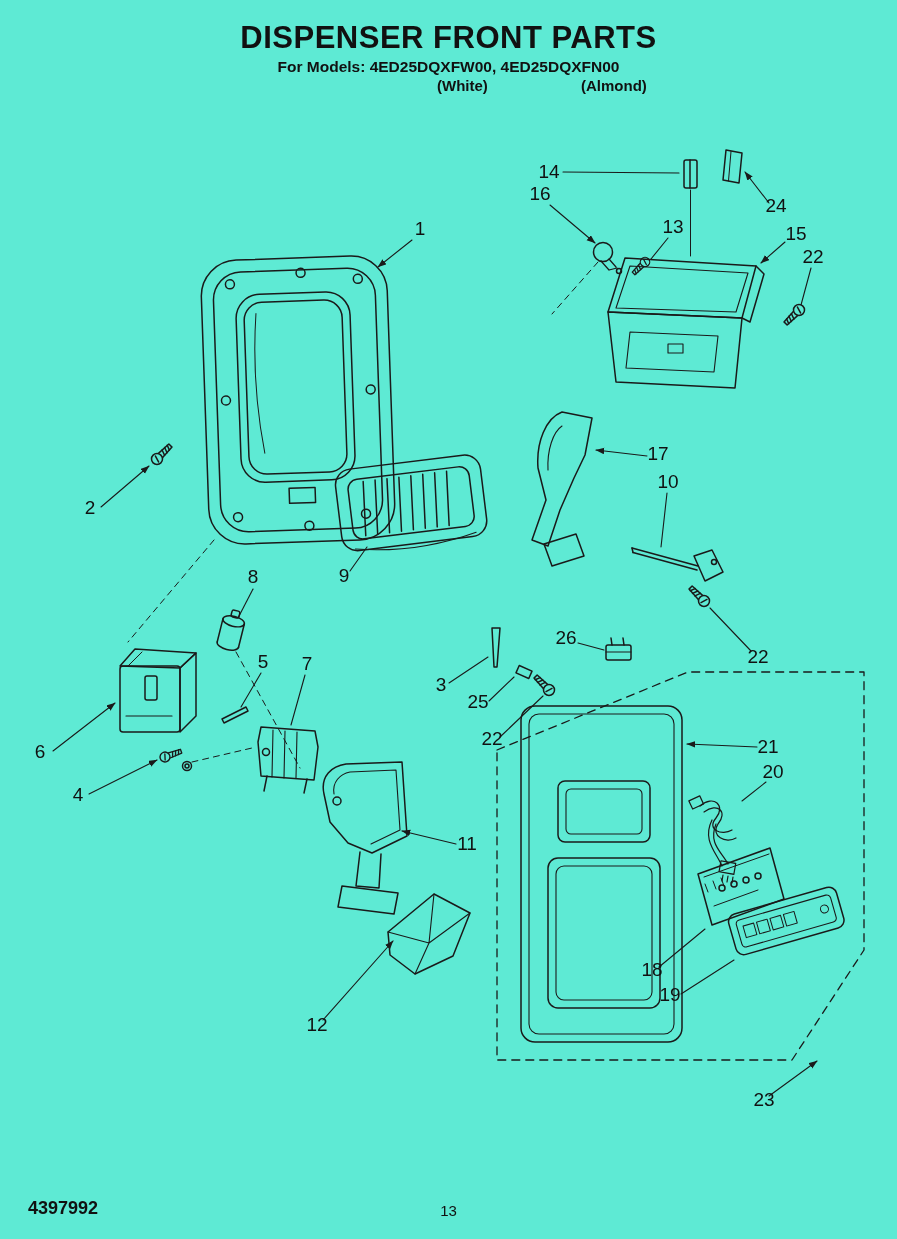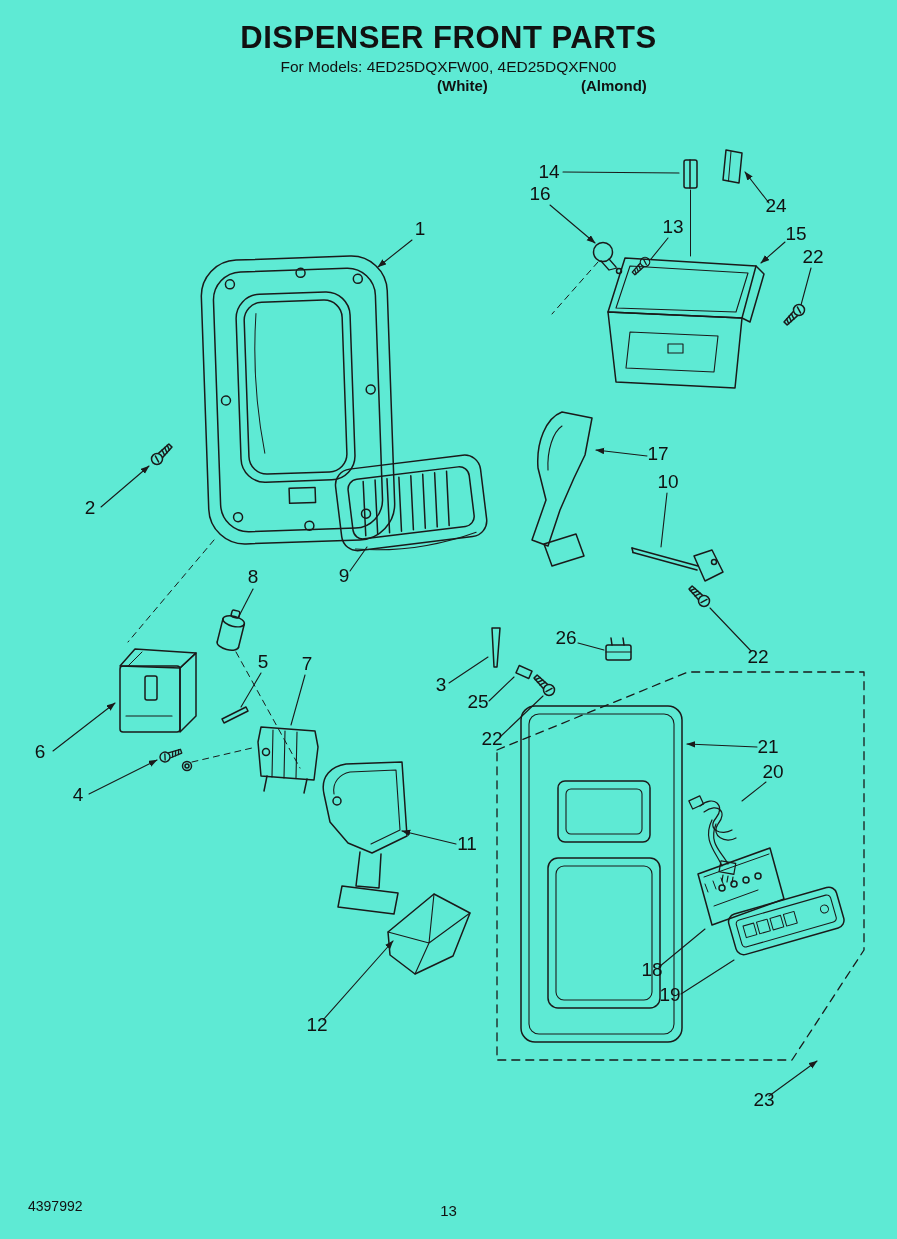--- a/index.html
+++ b/index.html
@@ -1,25 +1,25 @@
 <!DOCTYPE html>
 <html><head>
 <meta charset="utf-8">
 <style>
   html,body{margin:0;padding:0;background:#e9e9e9;}
   .page{position:relative;width:897px;height:1239px;margin:0 auto;background:#5eead4;
         font-family:"Liberation Sans",sans-serif;color:#111;overflow:hidden;}
   .diagram-svg{position:absolute;left:0;top:0;}
   .header{position:absolute;top:22px;left:0;width:100%;text-align:center;z-index:2;}
   .title{font-size:31px;font-weight:bold;letter-spacing:.5px;line-height:1.05;}
-  .models{font-size:15.5px;font-weight:normal;margin-top:3px;}
+  .models{font-size:15.5px;font-weight:bold;margin-top:3px;}
   .colorline{position:relative;height:20px;font-size:15px;font-weight:bold;margin-top:1px;}
   .color-left{position:absolute;left:437px;top:0;}
   .color-right{position:absolute;left:581px;top:0;}
-  .footer-doc{position:absolute;left:28px;top:1198px;font-size:14px;font-weight:normal;z-index:2;}
+  .footer-doc{position:absolute;left:28px;top:1198px;font-size:18px;font-weight:bold;z-index:2;}
   .footer-page{position:absolute;left:0;top:1202px;width:100%;text-align:center;font-size:15px;z-index:2;}
   text.callout{font-family:"Liberation Sans",sans-serif;font-size:19px;fill:#111;stroke:none;}
 </style>
 </head>
 <body>
 
 <div class="page">
 
   <div class="header">
     <div class="title">DISPENSER FRONT PARTS</div>

